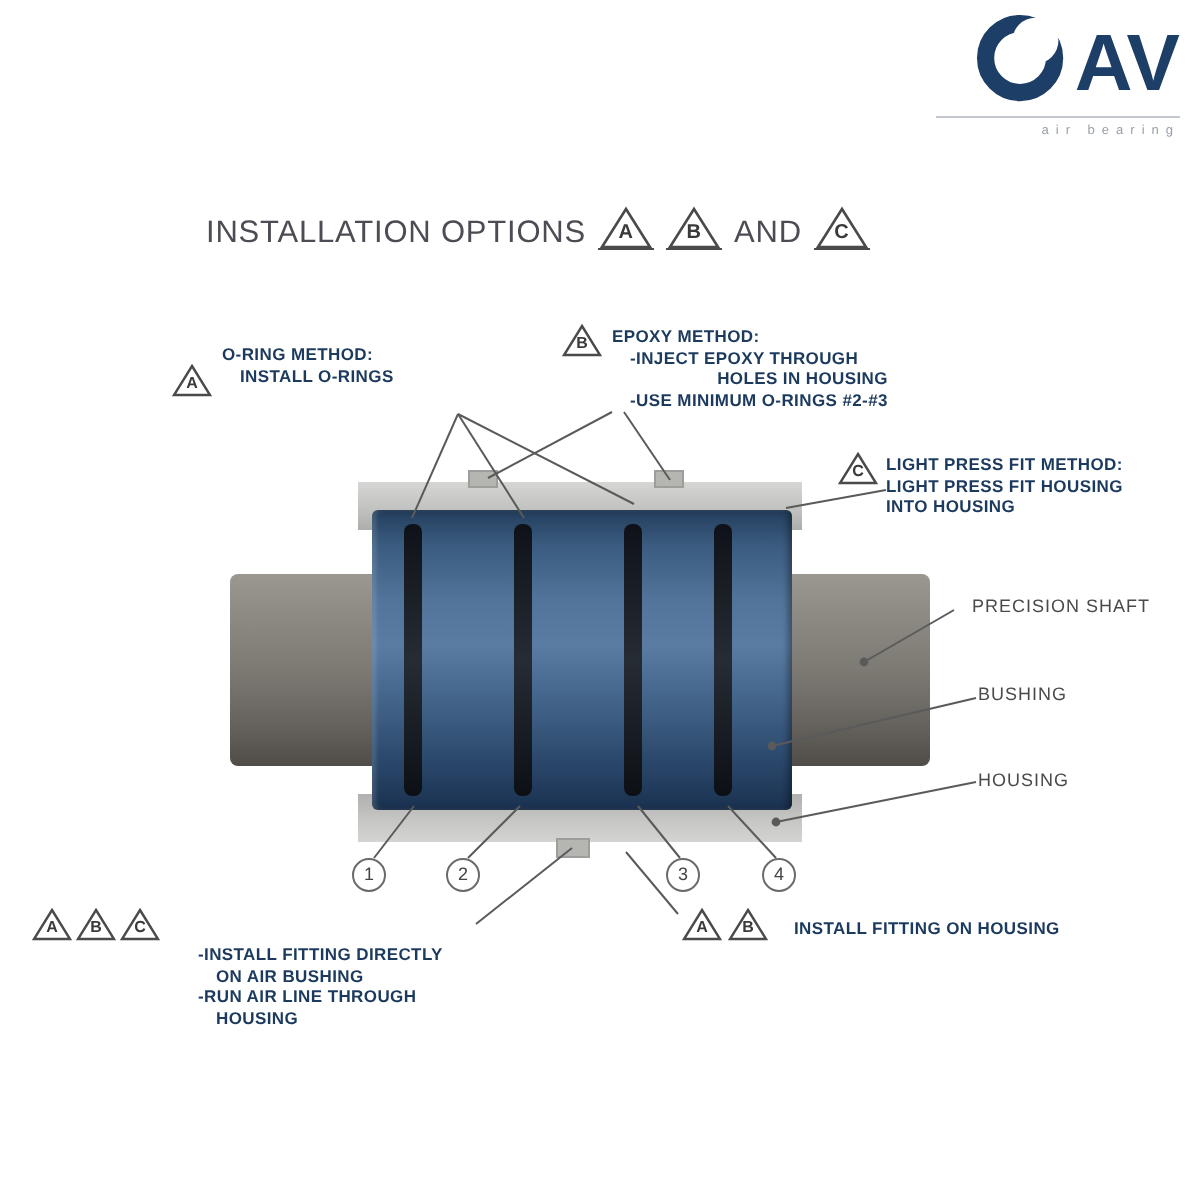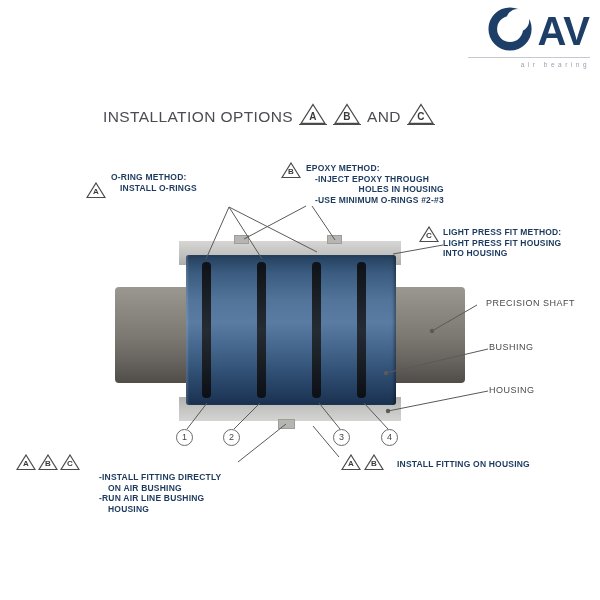--- a/index.html
+++ b/index.html
@@ -198,21 +198,21 @@
 </span>
 <span class="tri" style="position:absolute;left:60px;top:454px;">
   <svg viewBox="0 0 20 17">
       <path d="M10 1 L19 15.5 L1 15.5 Z" fill="none" stroke="#4a4a4a" stroke-width="1.2"></path>
     </svg>
   <i>C</i>
 </span>
 <div class="note" style="left:99px;top:472px;">
   <div>-INSTALL FITTING DIRECTLY</div>
   <div class="indent1">ON AIR BUSHING</div>
-  <div>-RUN AIR LINE BUSHING</div>
+  <div>-RUN AIR LINE THROUGH</div>
   <div class="indent1">HOUSING</div>
 </div>
 
 <span class="tri" style="position:absolute;left:341px;top:454px;">
   <svg viewBox="0 0 20 17">
       <path d="M10 1 L19 15.5 L1 15.5 Z" fill="none" stroke="#4a4a4a" stroke-width="1.2"></path>
     </svg>
   <i>A</i>
 </span>
 <span class="tri" style="position:absolute;left:364px;top:454px;">

